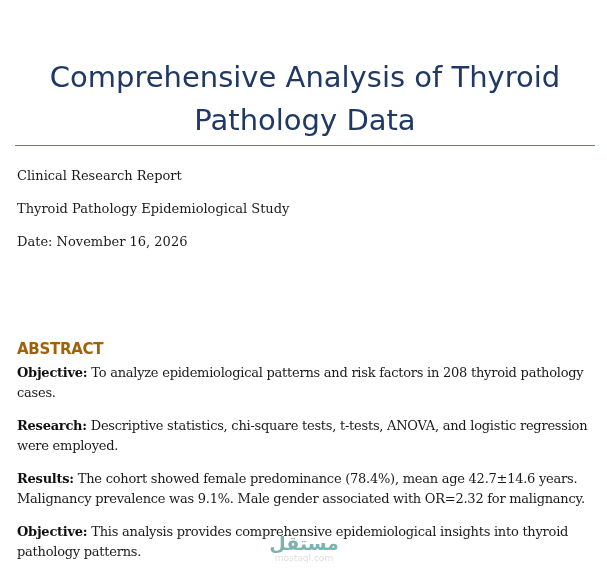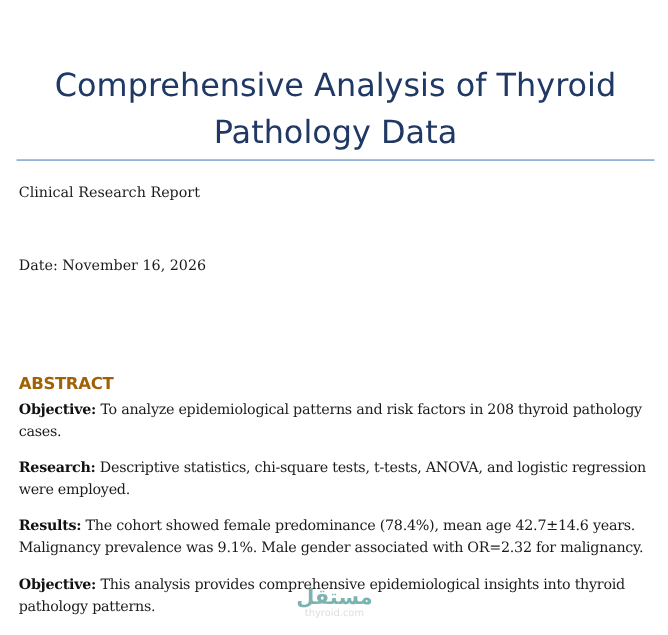--- a/index.html
+++ b/index.html
@@ -113,20 +113,21 @@
 <div class="page">
 
   <h1 class="title">
     <span>Comprehensive Analysis of Thyroid</span><br>
     <span>Pathology Data</span>
   </h1>
 
   <div class="title-rule"></div>
 
   <div class="meta l1">Clinical Research Report</div>
+  <div class="meta l2">Thyroid Pathology Epidemiological Study</div>
   <div class="meta l3">Date: November 16, 2026</div>
 
   <h2 class="abstract-heading">ABSTRACT</h2>
 
   <p class="para p-obj">
     <b>Objective:</b>
     <span>To analyze epidemiological patterns and risk factors in 208 thyroid pathology cases.</span>
   </p>
 
   <p class="para p-met">
@@ -139,16 +140,16 @@
     <span>The cohort showed female predominance (78.4%), mean age 42.7±14.6 years. Malignancy prevalence was 9.1%. Male gender associated with OR=2.32 for malignancy.</span>
   </p>
 
   <p class="para p-con">
     <b>Objective:</b>
     <span>This analysis provides comprehensive epidemiological insights into thyroid pathology patterns.</span>
   </p>
 
   <div class="watermark">
     <div class="wm-logo">مستقل</div>
-    <div class="wm-text">thyroid.com</div>
+    <div class="wm-text">mostaql.com</div>
   </div>
 
 </div>
 
 </body></html>

